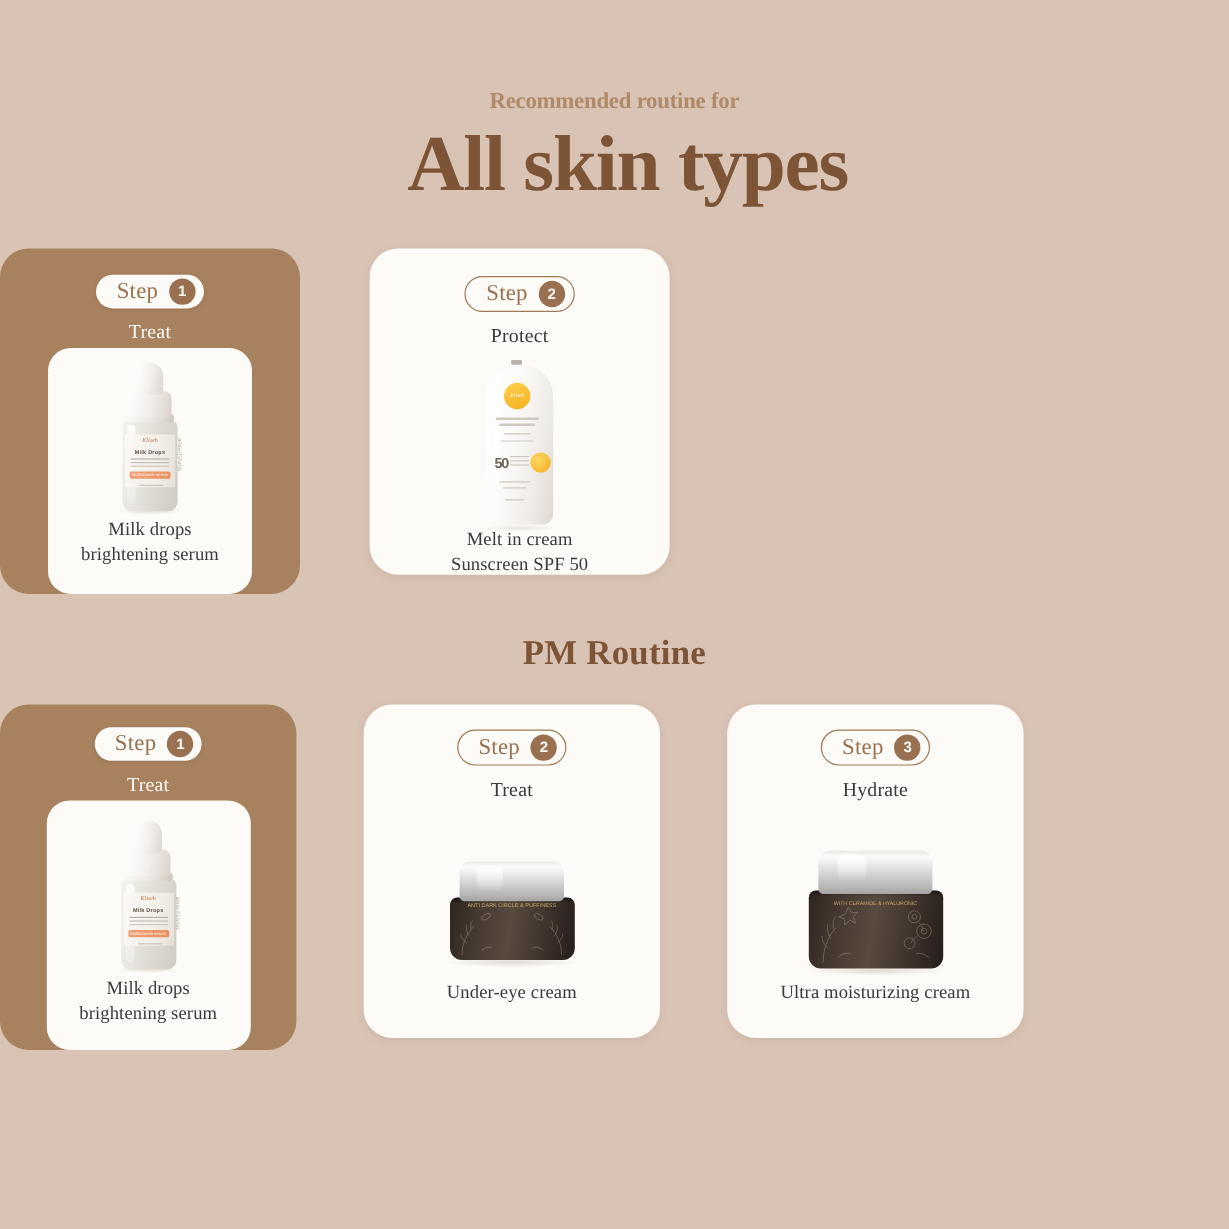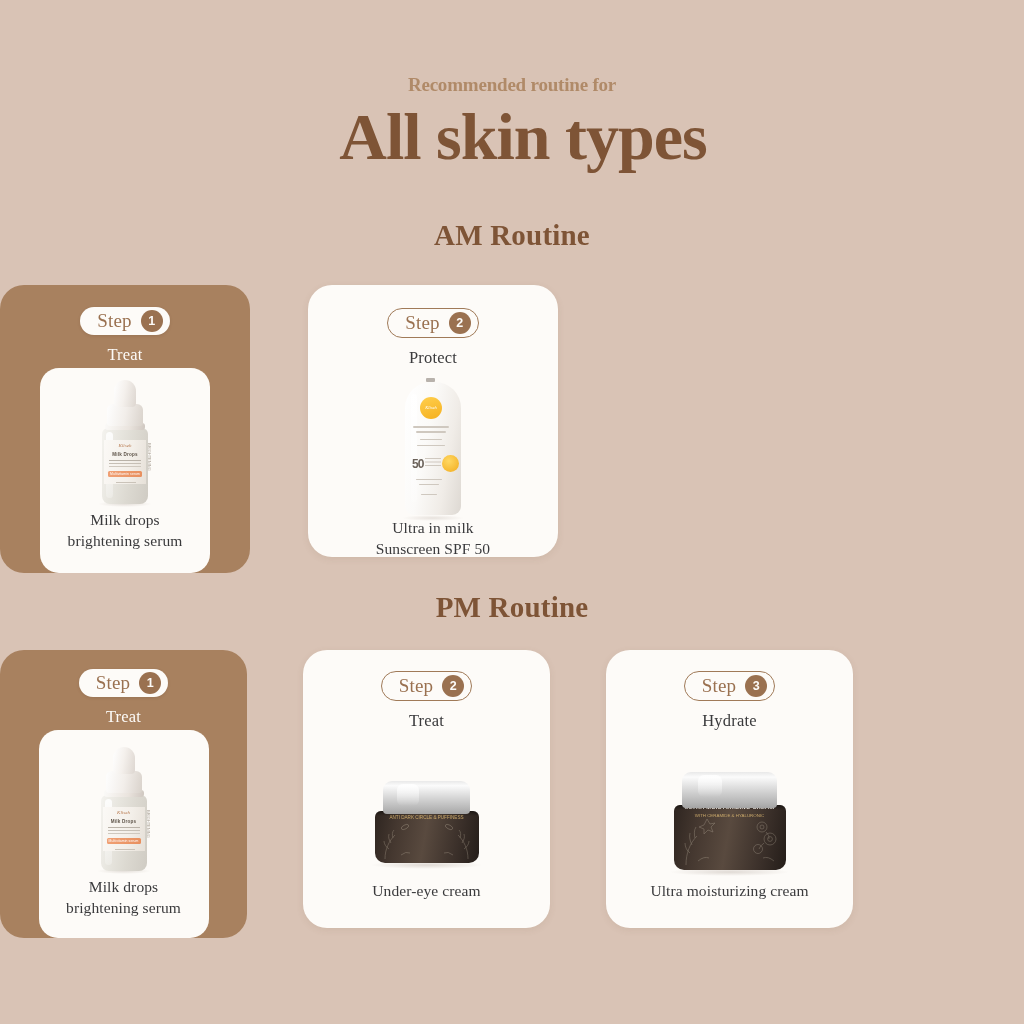--- a/index.html
+++ b/index.html
@@ -49,21 +49,21 @@
   
   .section-title {
     text-align: center;
     font-family: "Liberation Serif", serif;
     font-size: 29px;
     font-weight: bold;
     color: #7e5436;
     letter-spacing: 0.2px;
   }
   .am-title { margin-top: 45px; }
-  .pm-title { margin-top: 18px; }
+  .pm-title { margin-top: 33px; }
 
   
   .row {
     display: flex;
     align-items: flex-start;
   }
   .am-row { margin-top: 33px; gap: 58px; }
   .pm-row { margin-top: 26px; gap: 56px; }
 
   
@@ -418,21 +418,20 @@
 </head>
 <body>
 
 <div class="page">
 
   <div class="header">
     <div class="eyebrow">Recommended routine for</div>
     <div class="headline">All skin types</div>
   </div>
 
-  <div class="section-title am-title">AM Routine</div>
 
   <div class="row am-row">
 
     <div class="card highlight am-card">
       <div class="step-pill filled">
         <span class="step-word">Step</span>
         <span class="step-num">1</span>
       </div>
       <div class="action on-dark">Treat</div>
 
@@ -487,21 +486,21 @@
             <div class="line l4"></div>
             <div class="spf">50</div>
             <div class="spf-side"></div>
             <div class="sun"></div>
             <div class="line l5"></div>
             <div class="line l6"></div>
             <div class="line l7"></div>
           </div>
         </div>
         <div class="prod-name">
-          <span>Ultra in milk</span><br>
+          <span>Melt in cream</span><br>
           <span>Sunscreen SPF 50</span>
         </div>
       </div>
     </div>
 
   </div>
 
   <div class="section-title pm-title">PM Routine</div>
 
   <div class="row pm-row">

